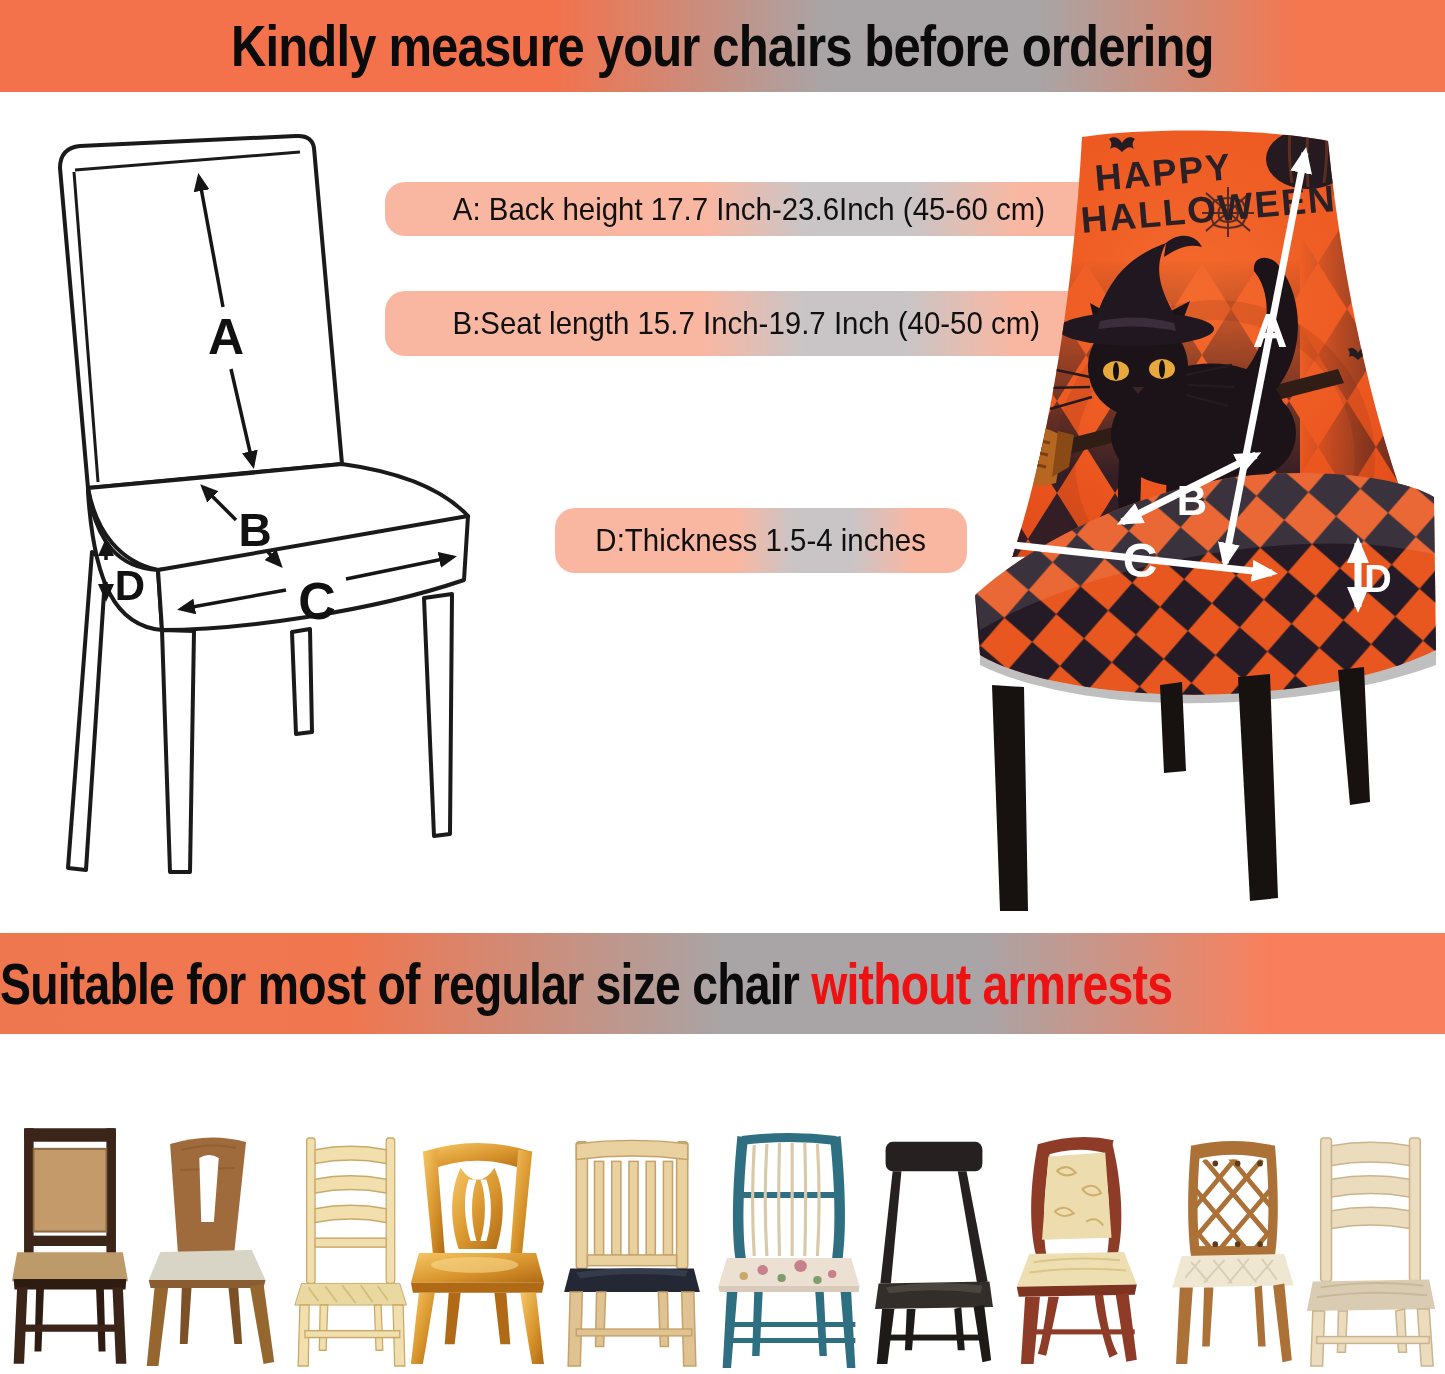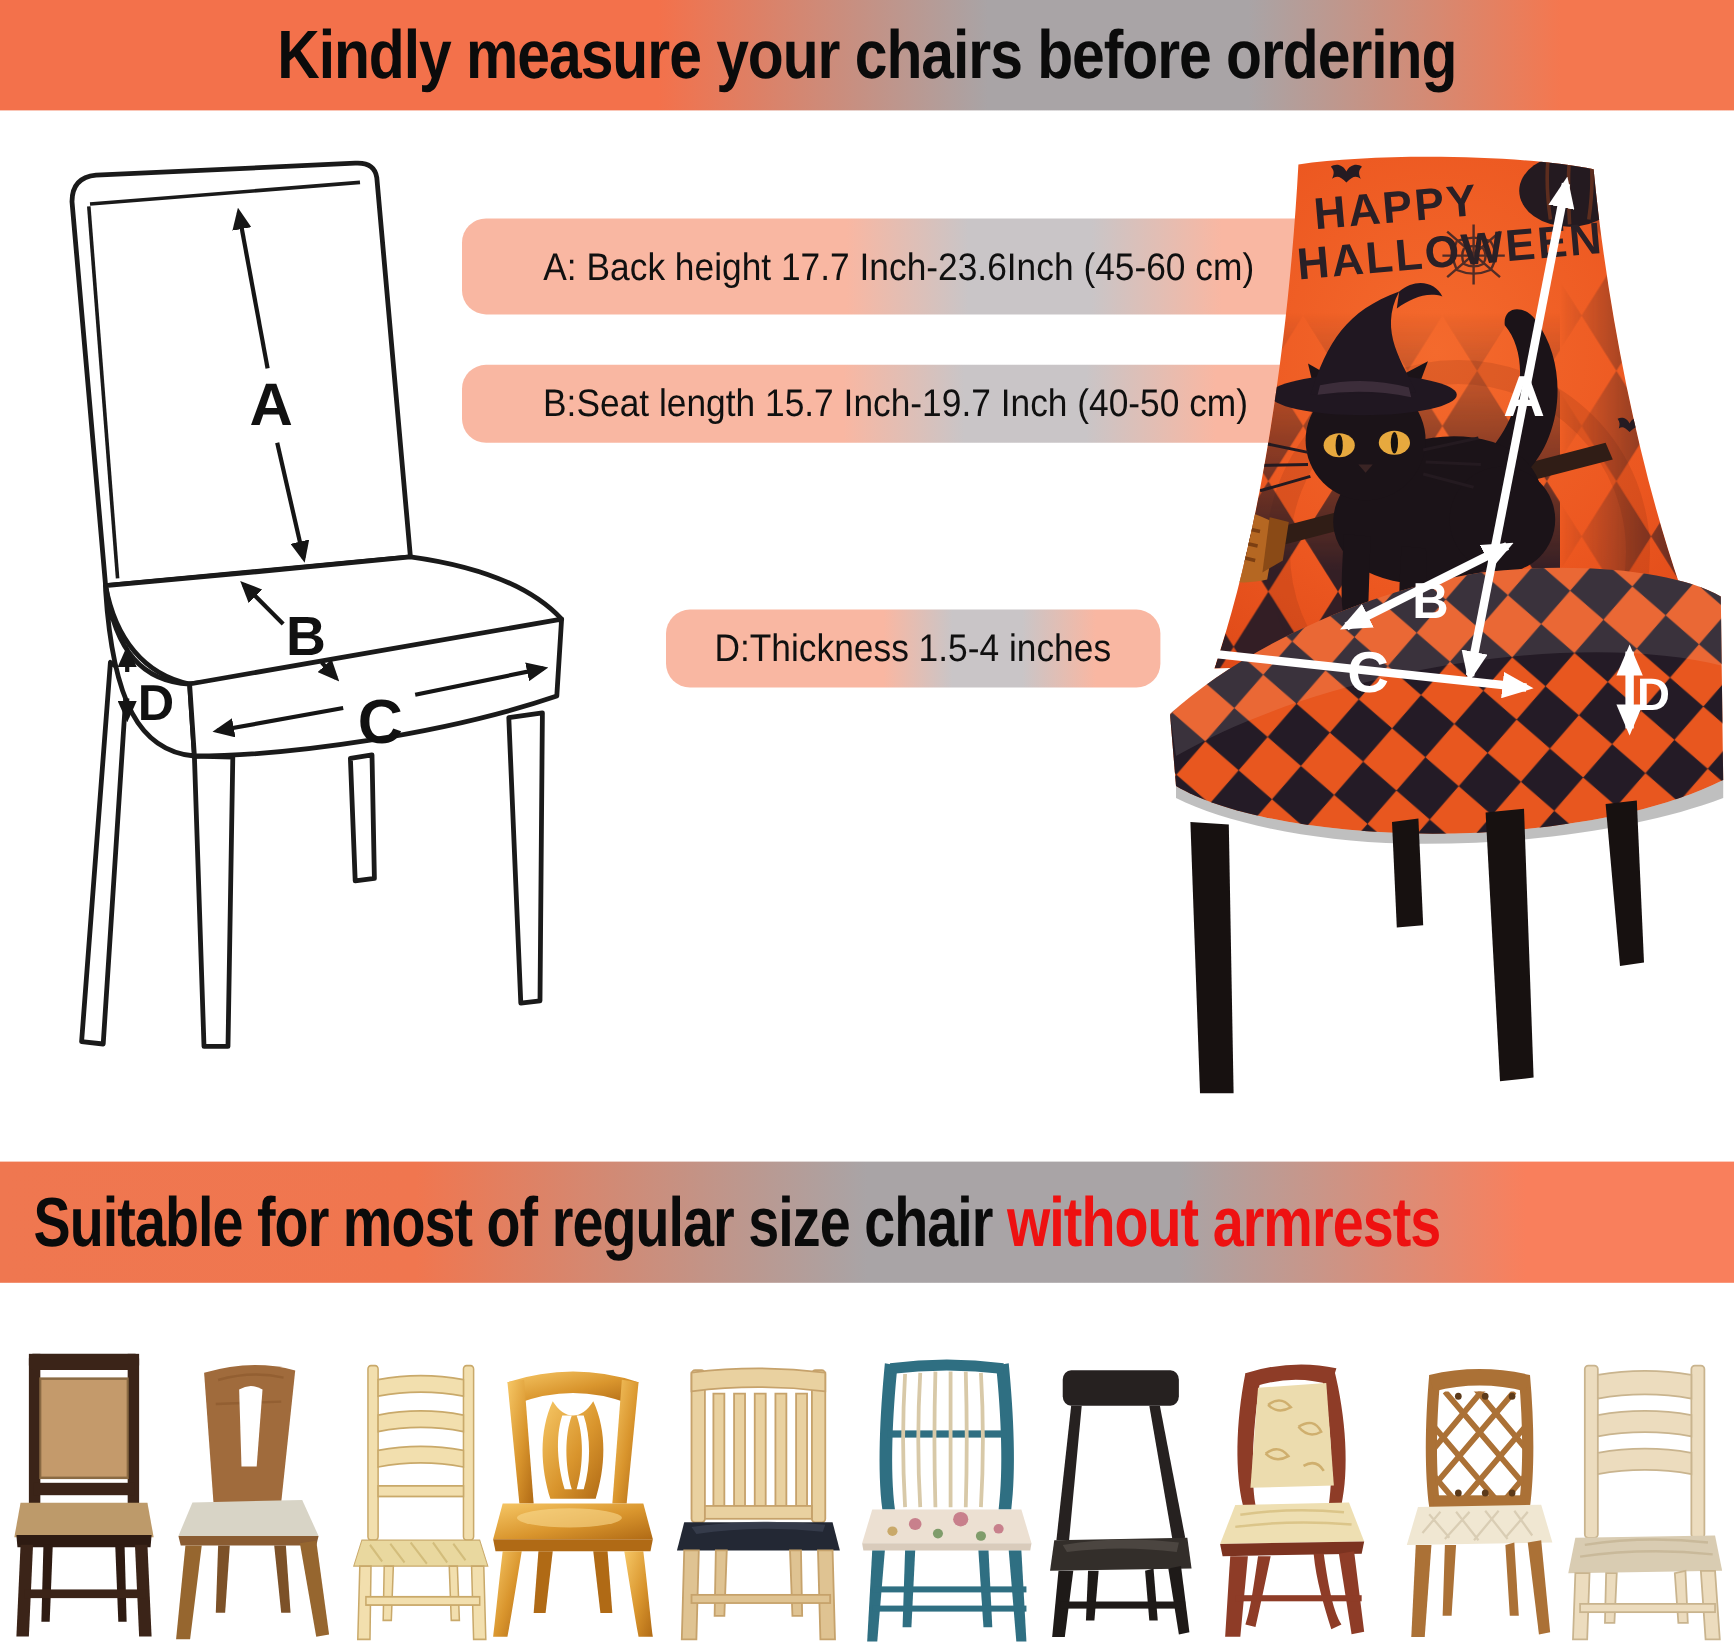--- a/index.html
+++ b/index.html
@@ -12,37 +12,37 @@
   .banner { position:absolute; left:0; width:1445px; display:flex; align-items:center; }
   .banner-top {
     top:0; height:92px; justify-content:center;
     background:linear-gradient(90deg,#f3714b 0%,#f3714b 38%,#a9a4a6 57%,#a9a4a6 72%,#f4774f 90%,#f4774f 100%);
   }
   .banner-top h1 {
     font-size:57px; font-weight:700; color:#0b0b0b; white-space:nowrap;
     transform:scaleX(.86); letter-spacing:-1px;
   }
   .banner-bottom {
-    top:968px; height:101px; padding-left:28px;
+    top:933px; height:101px; 
     background:linear-gradient(90deg,#ef7750 0%,#f0764f 24%,#a9a4a6 50%,#a9a4a6 68%,#f97f5c 88%,#f97f5c 100%);
   }
   .banner-bottom h2 {
     font-size:58px; font-weight:700; color:#0b0b0b; white-space:nowrap;
     transform:scaleX(.80); transform-origin:left center; letter-spacing:-1px;
   }
   .banner-bottom .red { color:#ee1111; }
   
   .pill {
     position:absolute; display:flex; align-items:center; justify-content:center;
     border-radius:20px; color:#101010; font-size:32px; white-space:nowrap;
     background:linear-gradient(90deg,#f9b7a2 0%,#f9b7a2 44%,#c9c5c7 58%,#c9c5c7 72%,#f9b7a2 87%,#f9b7a2 100%);
   }
   .pill span { transform:scaleX(.92); }
-  #pill-a { left:385px; top:182px; width:728px; height:80px; }
-  #pill-b { left:385px; top:304px; width:722px; height:65px; }
+  #pill-a { left:385px; top:182px; width:728px; height:54px; }
+  #pill-b { left:385px; top:291px; width:722px; height:65px; }
   #pill-c { left:383px; top:398px; width:722px; height:65px; }
   #pill-d { left:555px; top:508px; width:412px; height:65px; }
   
   .fig { position:absolute; }
   #diagram-chair { left:40px;  top:132px; width:440px; height:800px; }
   #product-chair { left:970px; top:125px; width:470px; height:808px; }
   .dlabel { font-family:"Liberation Sans",sans-serif; font-weight:bold; fill:#111; }
   .wlabel { font-family:"Liberation Sans",sans-serif; font-weight:bold; fill:#ffffff; }
   .print-text { font-family:"Liberation Sans",sans-serif; font-weight:bold; fill:#2a2026; letter-spacing:2px; }
   

